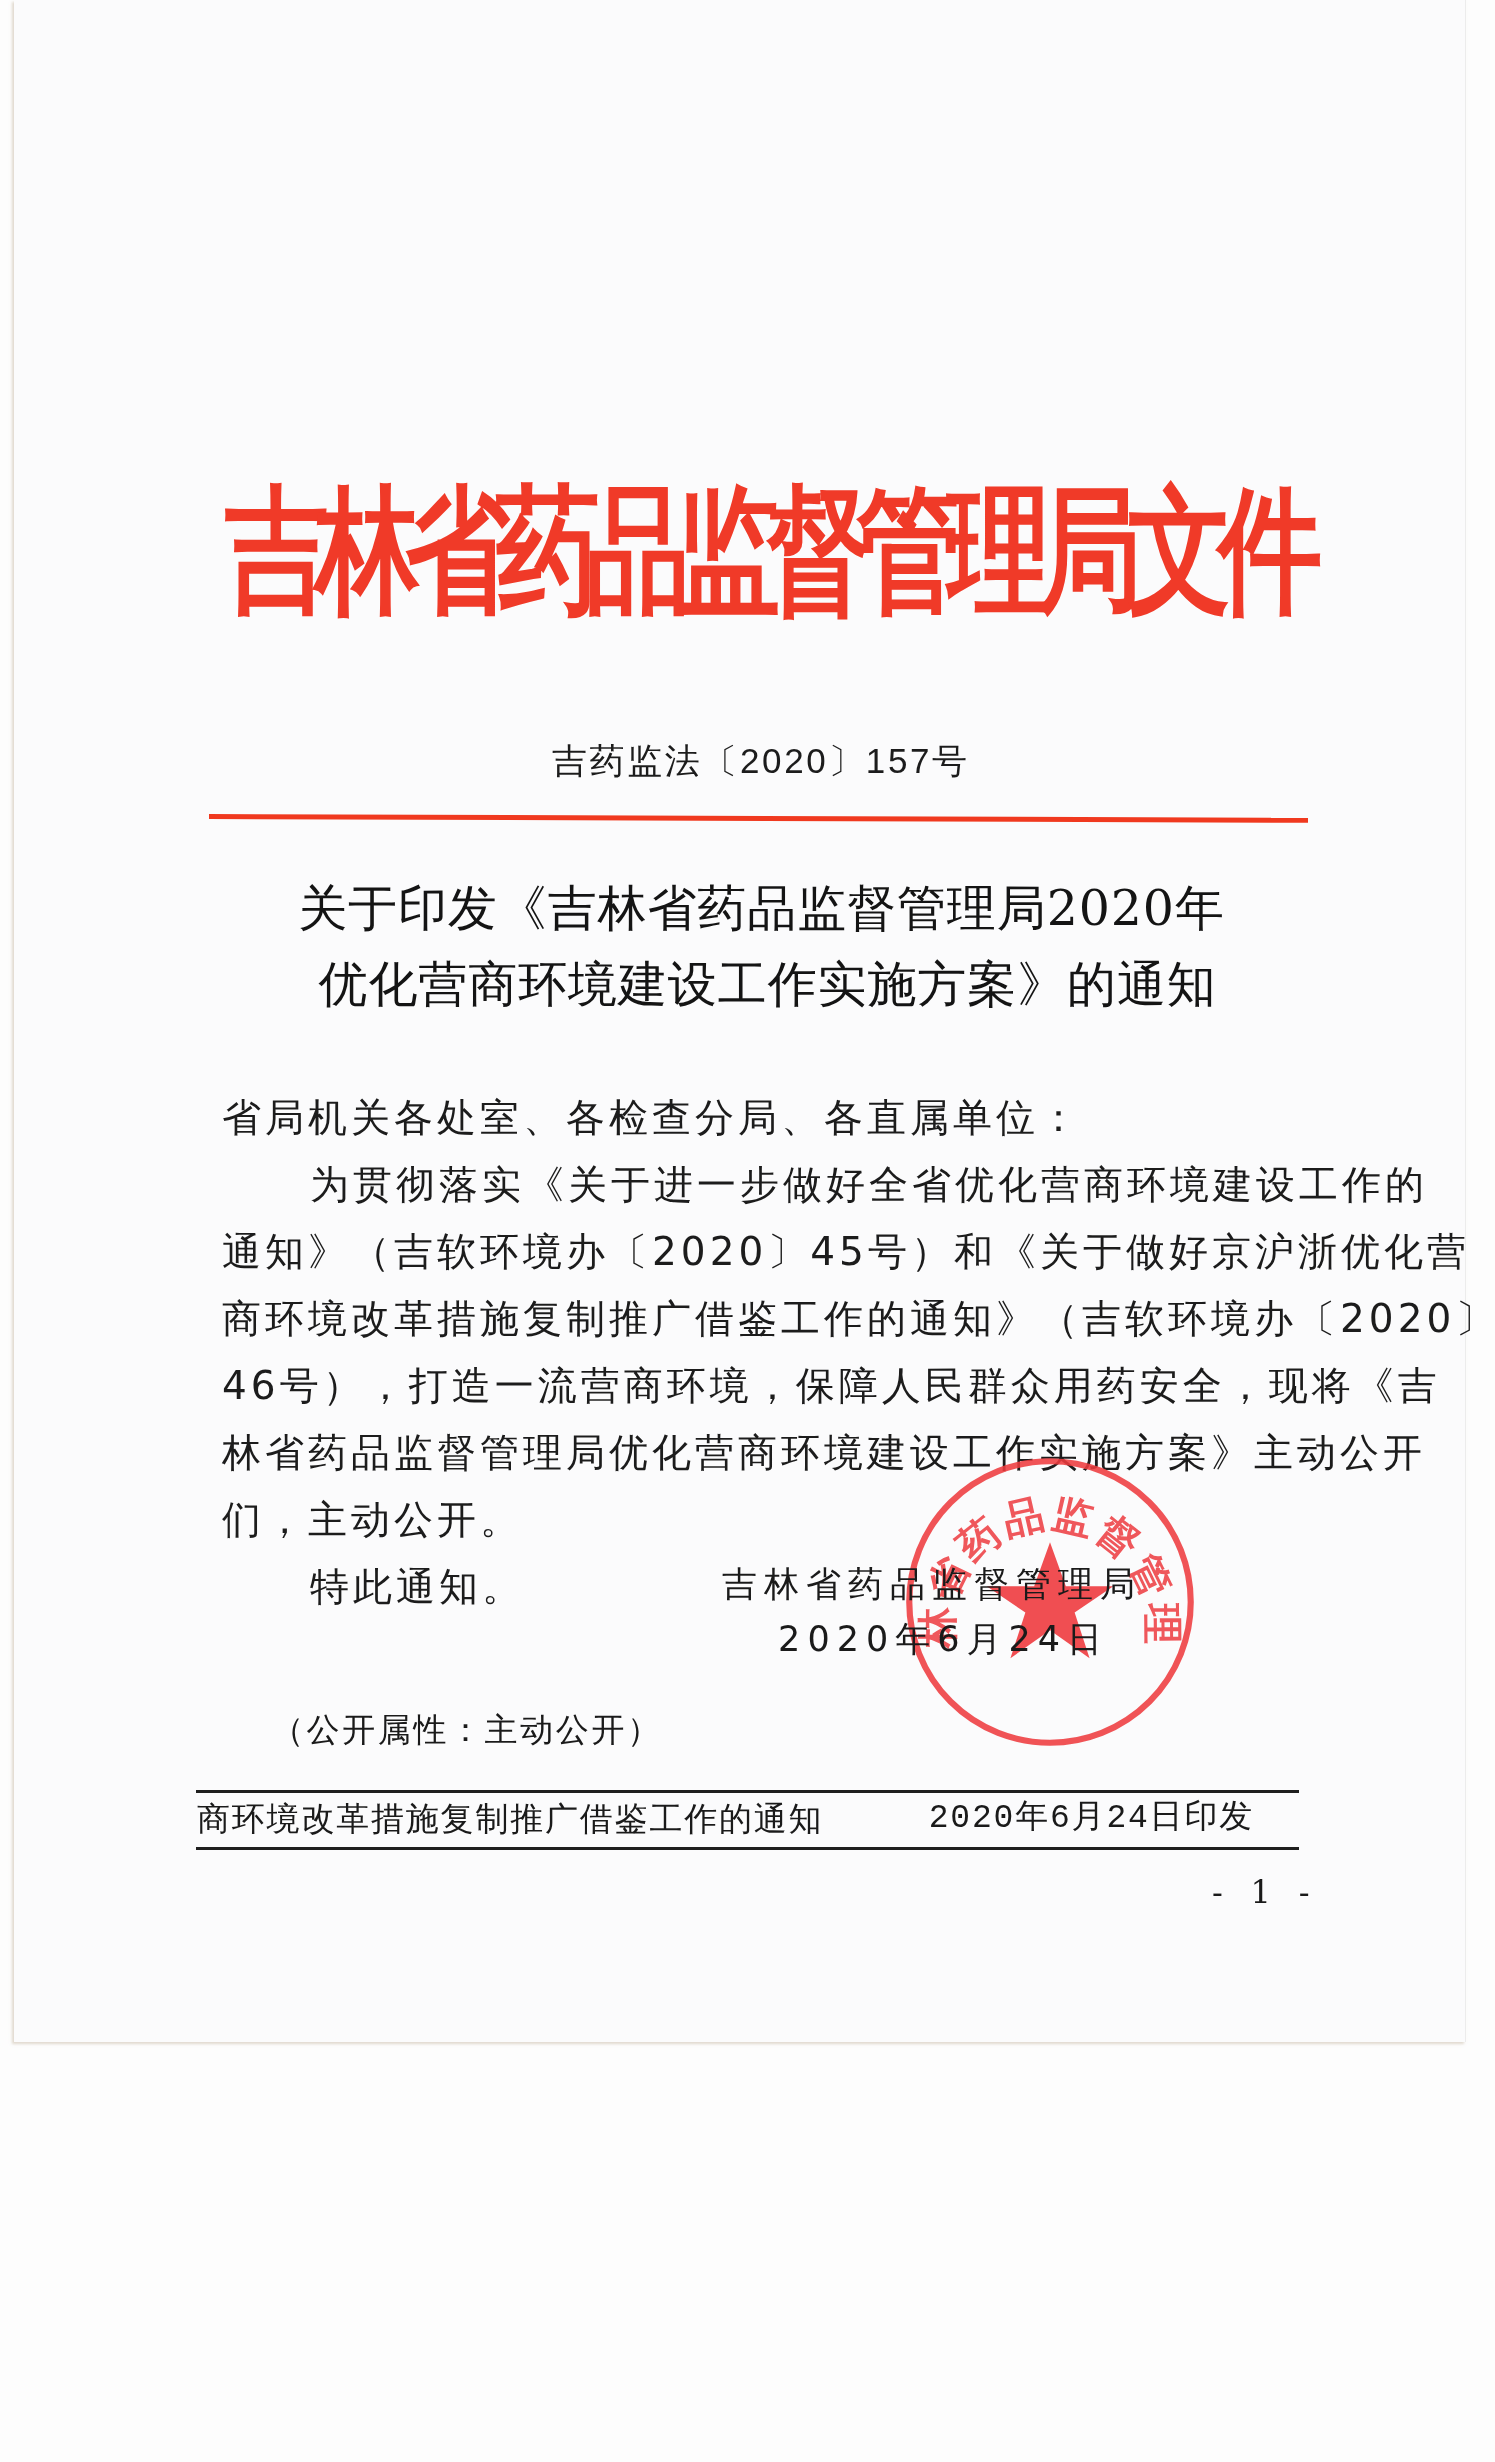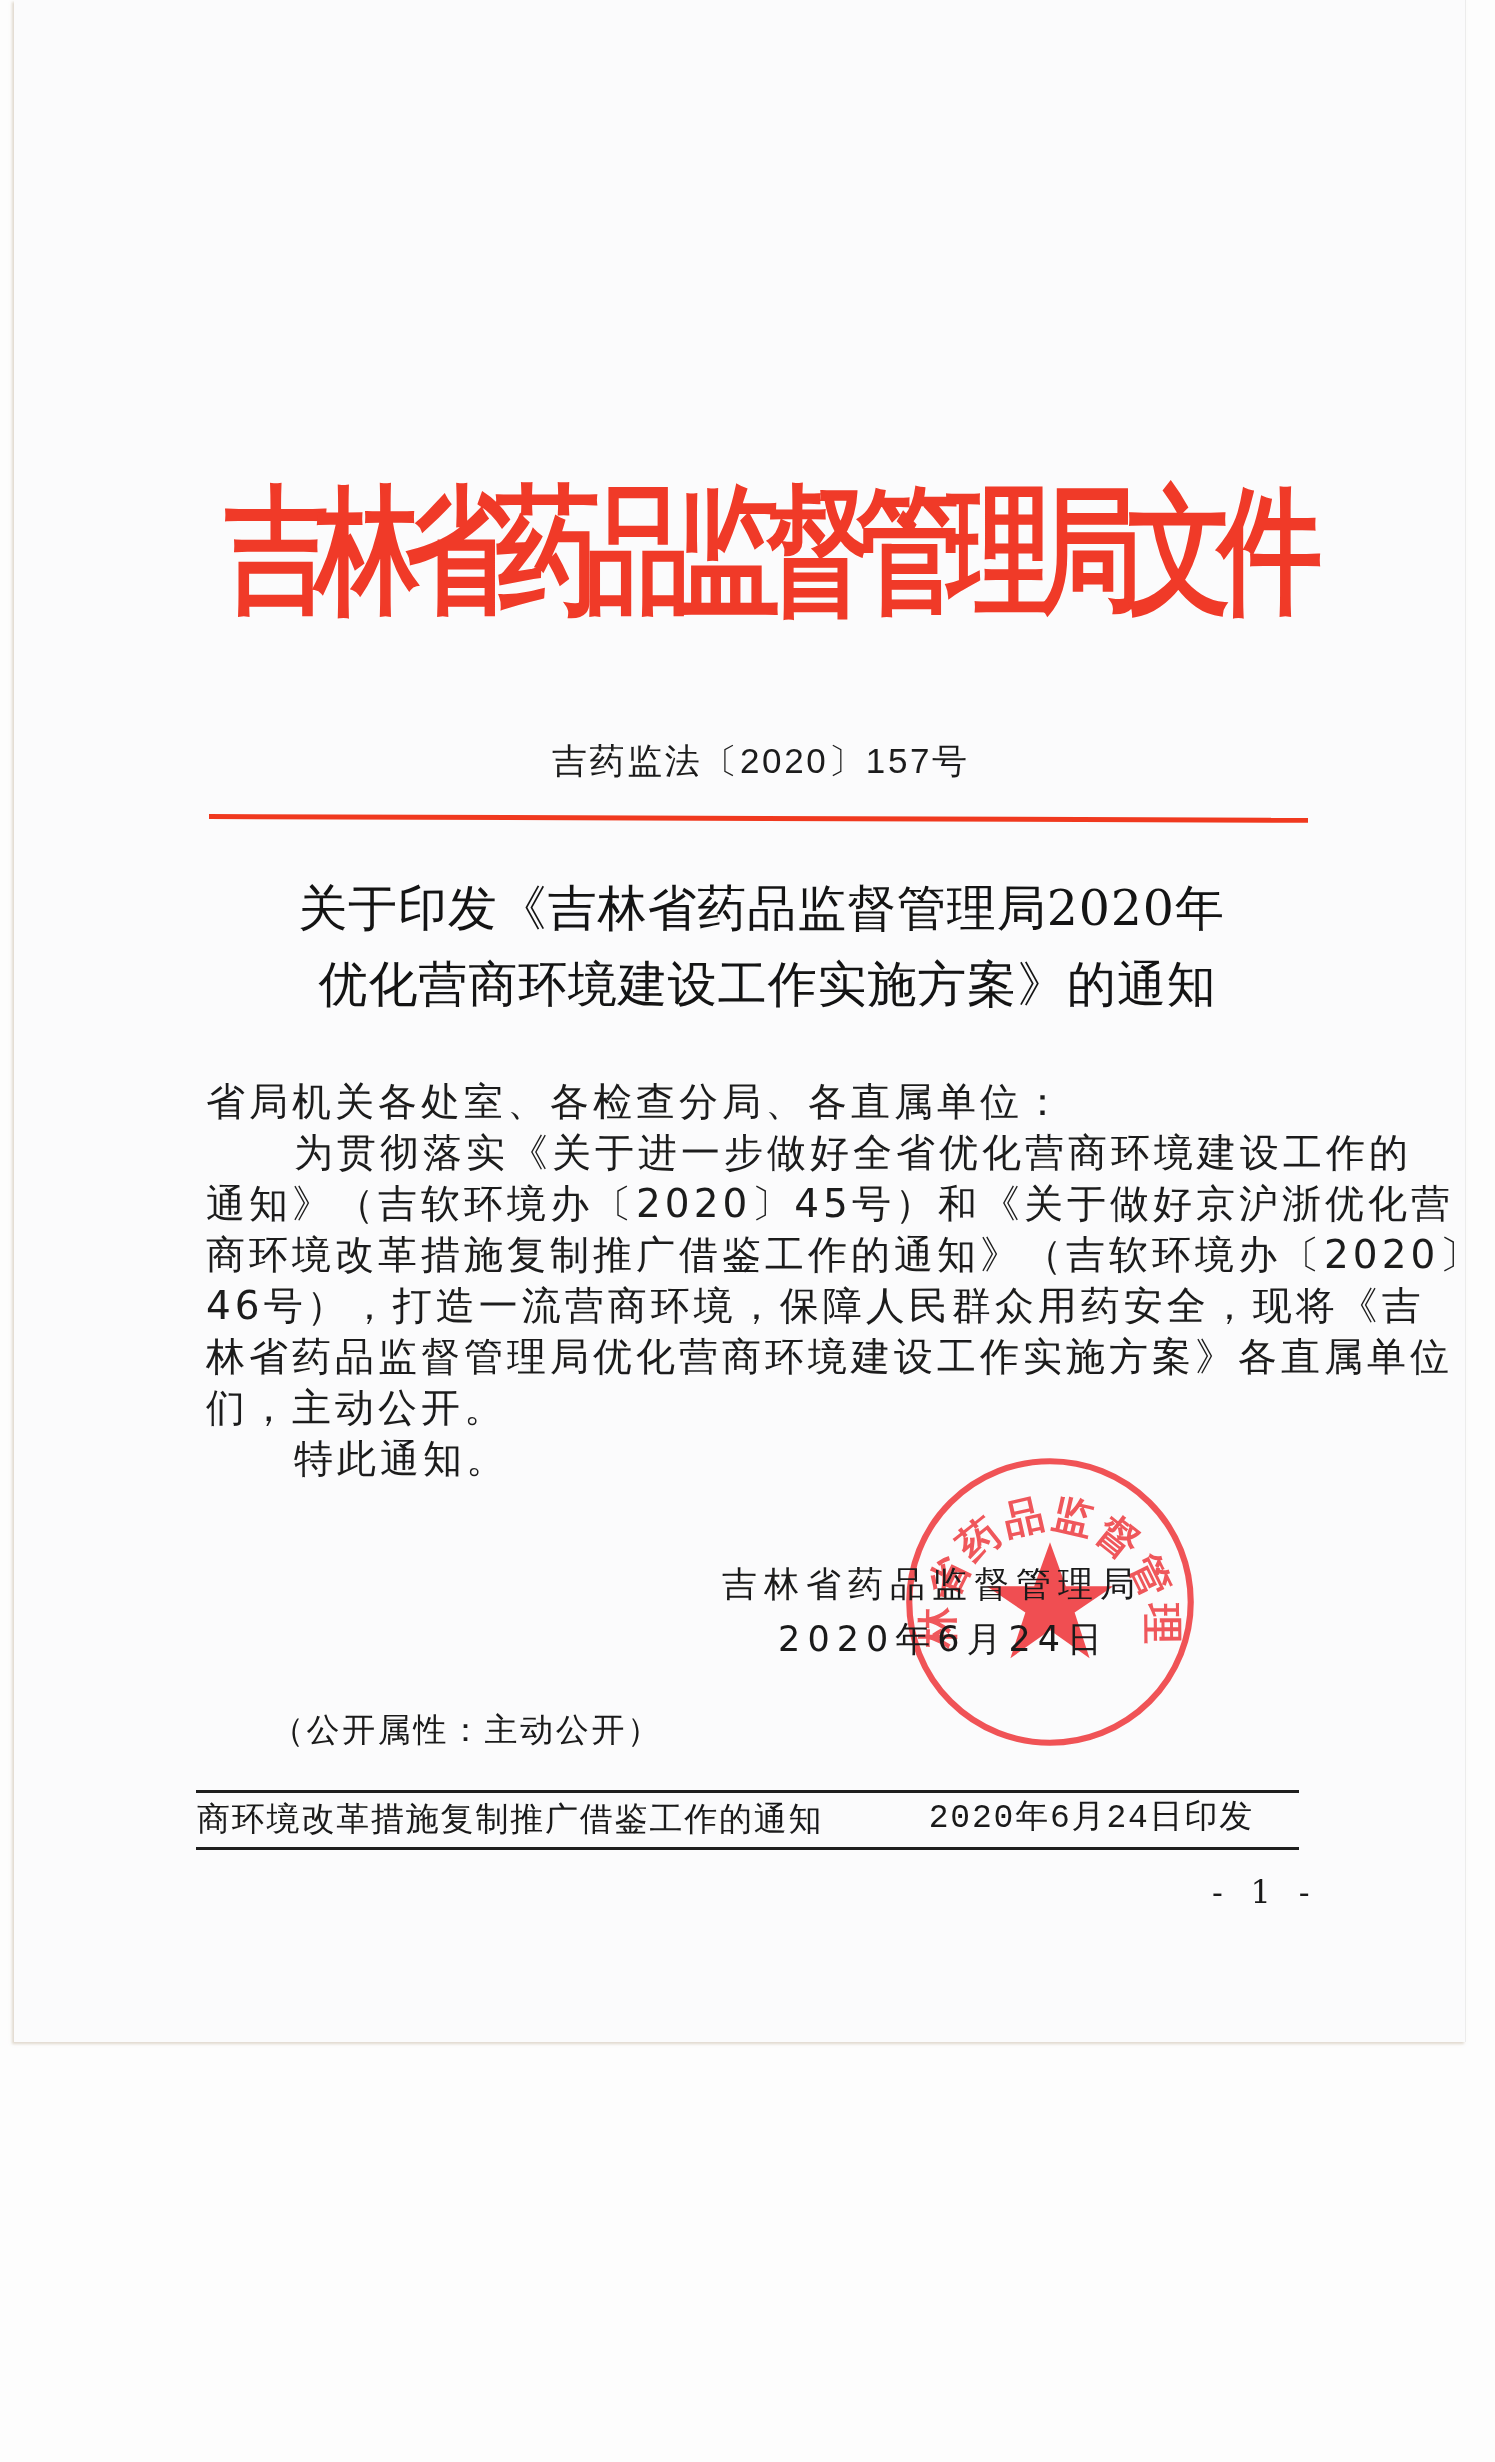--- a/index.html
+++ b/index.html
@@ -38,21 +38,21 @@
       font-size: 49px; line-height: 76px; letter-spacing: 0.9px;
       font-family: "DejaVu Serif", serif; color: #141414; text-align: center;
     }
     .subject div { white-space: nowrap; }
     .subject .l2 { padding-left: 12.3px; }
     .body-text {
       left: 192px; top: 1076px; width: 1099px;
       font-size: 39px; line-height: 51px; letter-spacing: 4px;
       font-family: "DejaVu Sans", sans-serif; color: #1c1c1c;
     }
-    .body-text p { margin: 0; white-space: nowrap; }
+    .body-text p { margin: 16px; white-space: nowrap; }
     .body-text .indent { padding-left: 88px; }
     .seal {
       left: 890px; top: 1456px; width: 292px; height: 292px;
     }
     .signature {
       right: 323px; top: 1557px; font-size: 35px; line-height: 55px; text-align: right;
       font-family: "DejaVu Sans", sans-serif; letter-spacing: 7px; color: #1a1a1a;
     }
     .signature div { white-space: nowrap; }
     .signature .date { padding-right: 33px; }
@@ -102,21 +102,21 @@
     <div>关于印发《吉林省药品监督管理局2020年</div>
     <div class="l2">优化营商环境建设工作实施方案》的通知</div>
   </div>
 
   <div class="abs body-text">
     <p>省局机关各处室、各检查分局、各直属单位：</p>
     <p class="indent">为贯彻落实《关于进一步做好全省优化营商环境建设工作的</p>
     <p>通知》（吉软环境办〔2020〕45号）和《关于做好京沪浙优化营</p>
     <p>商环境改革措施复制推广借鉴工作的通知》（吉软环境办〔2020〕</p>
     <p>46号），打造一流营商环境，保障人民群众用药安全，现将《吉</p>
-    <p>林省药品监督管理局优化营商环境建设工作实施方案》各直属单位</p>
+    <p>林省药品监督管理局优化营商环境建设工作实施方案》主动公开</p>
     <p>们，主动公开。</p>
     <p class="indent">特此通知。</p>
   </div>
 
   <div class="abs seal">
     <svg width="292" height="292" viewBox="0 0 332 332">
       <defs>
         <path id="sealArc" d="M 60 230 A 112 112 0 1 1 272 230" fill="none"></path>
       </defs>
       <circle cx="166" cy="166" r="160" fill="none" stroke="#ee3b3f" stroke-width="7" opacity="0.88"></circle>

